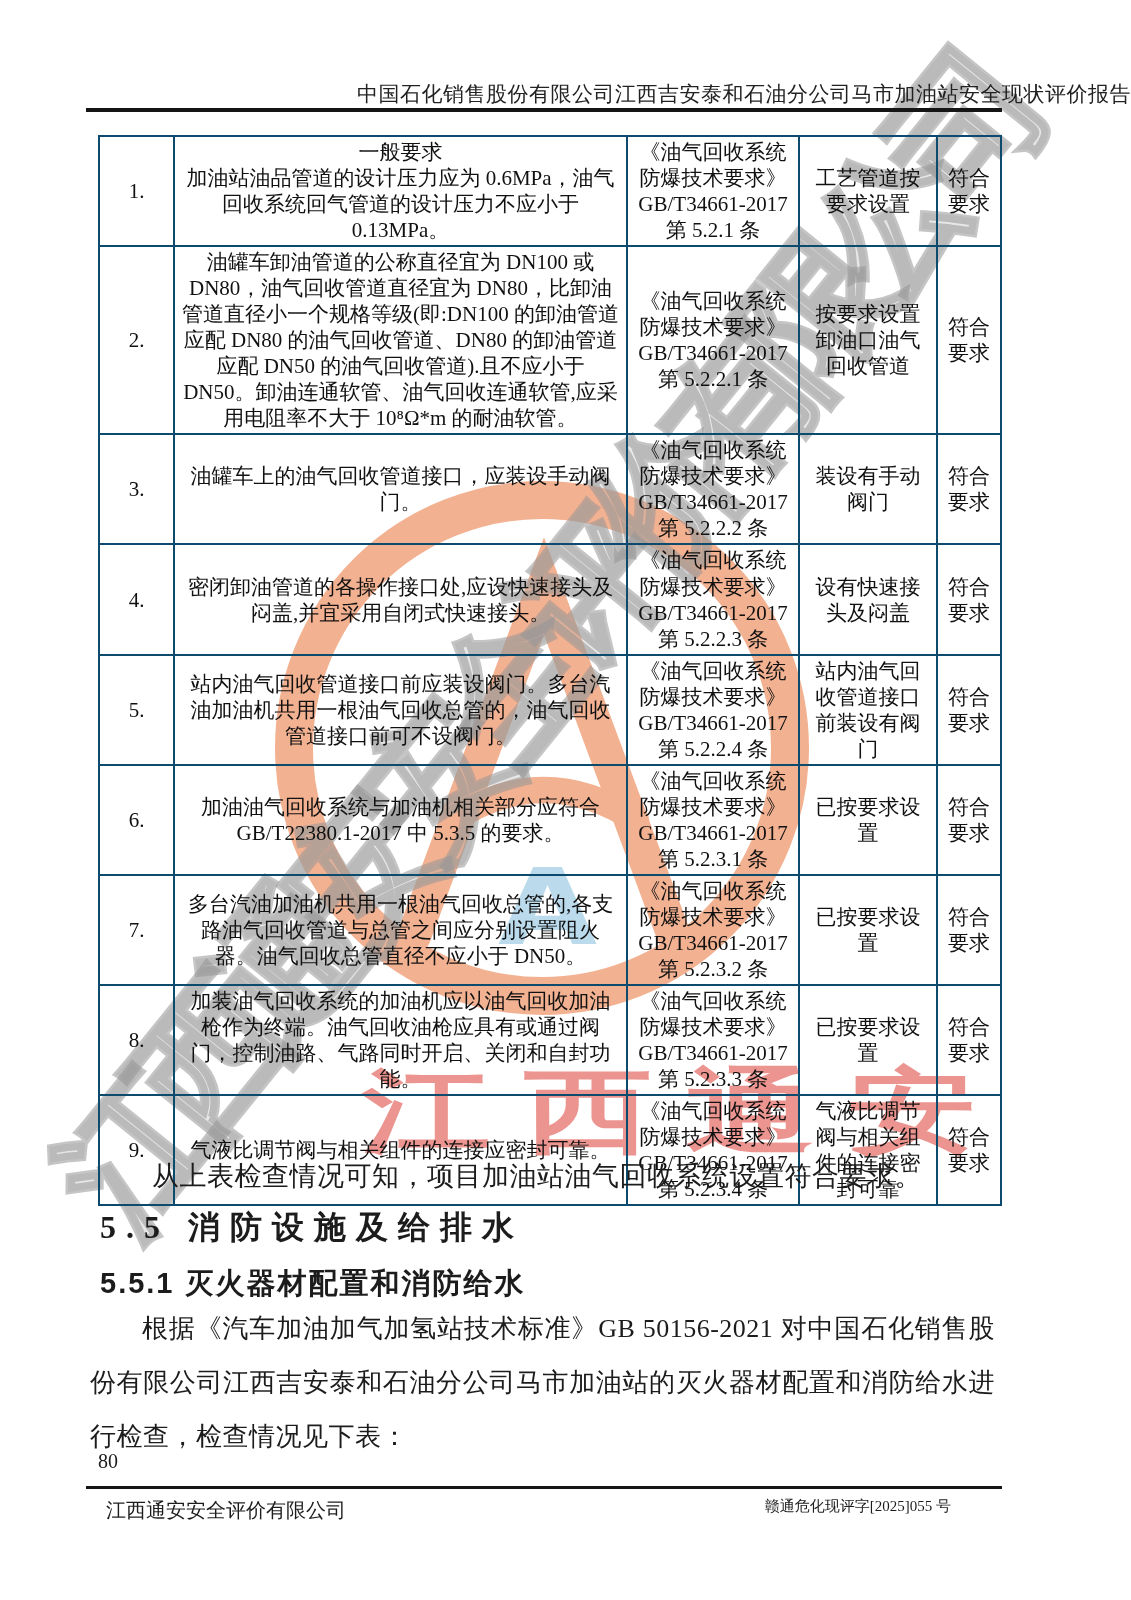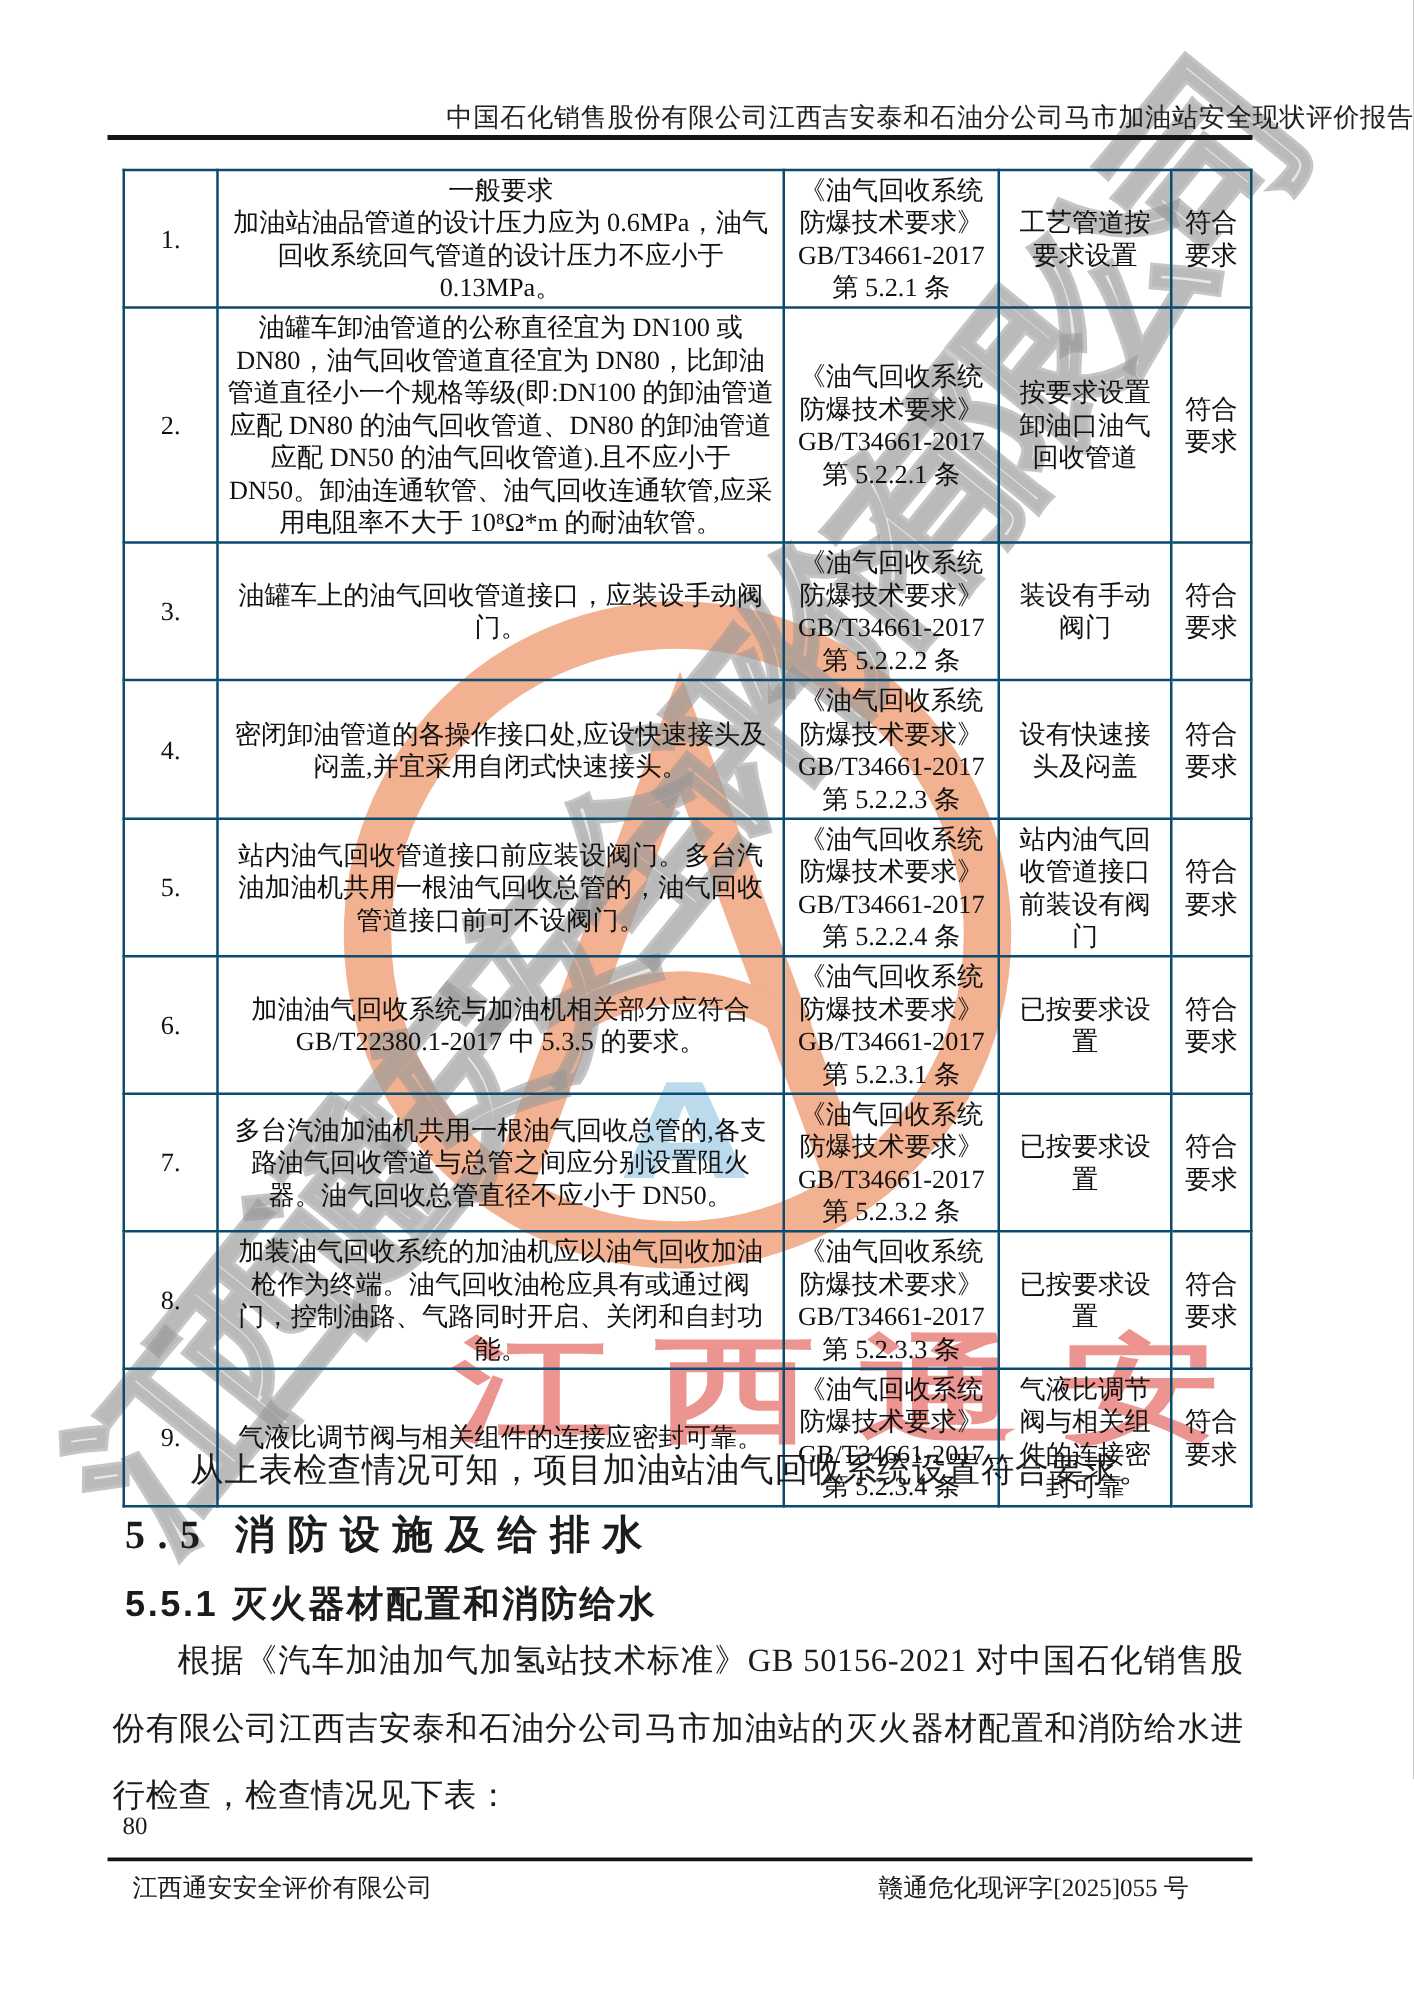--- a/index.html
+++ b/index.html
@@ -82,21 +82,21 @@
     position:absolute;left:90px;top:1302px;width:905px;
     font-size:26px;line-height:54px;text-indent:2em;
     text-align:justify;letter-spacing:.5px;
   }
   .pageno{
     position:absolute;left:98px;top:1450px;width:905px;
     font-size:20px;
   }
   .ftr-rule{position:absolute;left:86px;top:1486px;width:916px;height:3px;background:#151515;}
   .ftr-left{position:absolute;left:106px;top:1497px;font-size:20px;}
-  .ftr-right{position:absolute;right:180px;top:1497px;font-size:20px;}
+  .ftr-right{position:absolute;right:180px;top:1497px;font-size:15px;}
 </style>
 </head>
 <body>
 
 <div class="page">
 
   <div class="wm-layer">
     <svg class="wm-seal" width="560" height="560" viewBox="0 0 560 560">
       <circle cx="280" cy="280" r="248" fill="none" stroke="#f09e76" stroke-width="38"></circle>
       <path d="M152 468 L282 118 L412 468" fill="none" stroke="#f09e76" stroke-width="34" stroke-linecap="round"></path>

